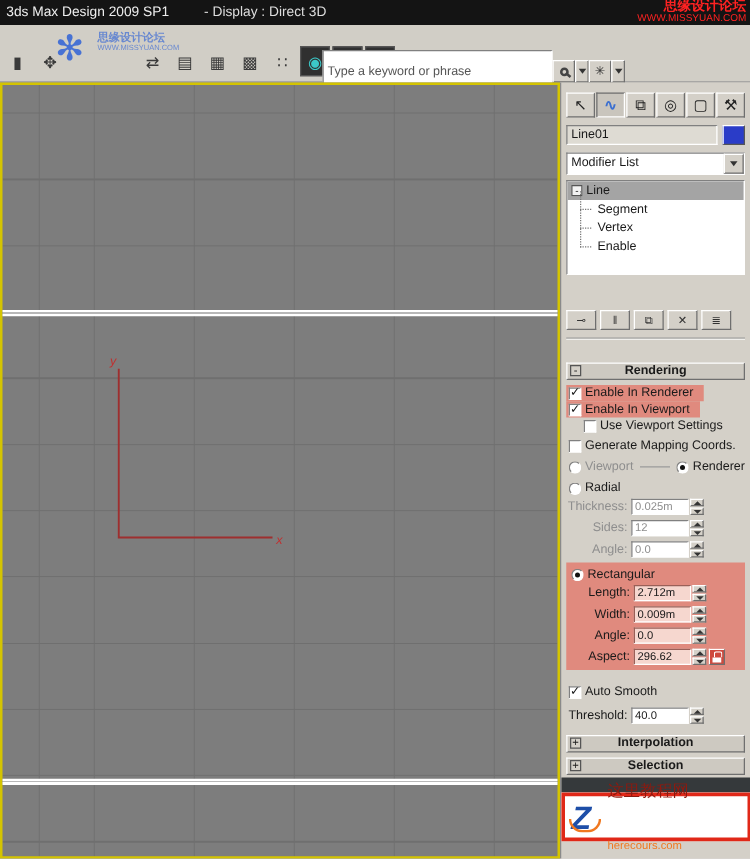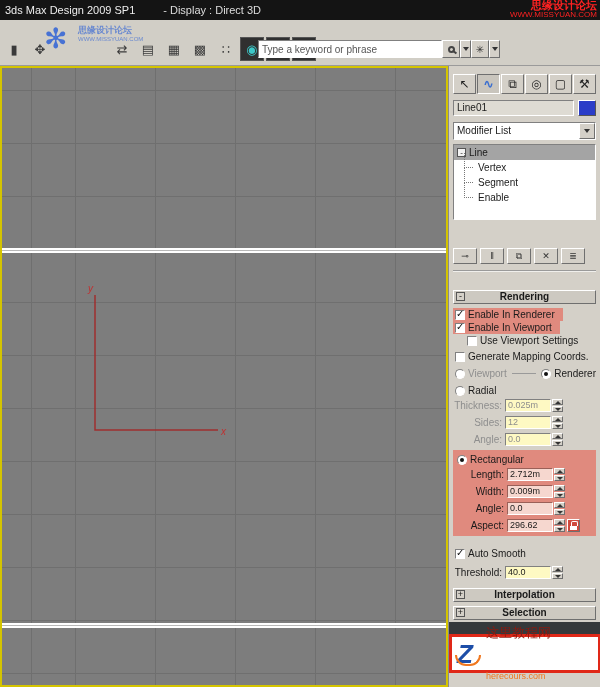--- a/index.html
+++ b/index.html
@@ -21,21 +21,21 @@
   .tbicon { width:24px; height:24px; display:flex; align-items:center; justify-content:center;
     font-size:13px; color:#3a3a3a; border:1px solid transparent; }
   .tb-dark { background:#303030; color:#3cc8c8; border:1px solid #555; }
   .tb-gap { width:54px; }
   .flower { position:absolute; left:44px; top:2px; font-size:28px; color:rgba(47,98,214,.85); }
   .wm-blue { position:absolute; left:78px; top:6px; line-height:1.1; color:rgba(47,98,214,.65); }
   .wm-blue .l1 { font-size:9px; font-weight:bold; }
   .wm-blue .l2 { font-size:6px; }
   .search-wrap { position:absolute; left:258px; top:20px; display:flex; align-items:center; }
   .search-input { width:184px; height:18px; background:#fff; border:1px solid;
-    border-color:#808080 #fff #fff #808080; font-size:10px; color:#555; padding:0 3px;
+    border-color:#808080 #fff #fff #808080; font-size:10px; color:#555; padding:16px 3px;
     font-family:"Liberation Sans", sans-serif; }
   .sbtn { height:18px; background:#d4d0c8; border:1px solid; border-color:#fff #6f6f6f #6f6f6f #fff;
     display:flex; align-items:center; justify-content:center; font-size:10px; color:#333; }
   .sbtn.wide { width:18px; } .sbtn.narrow { width:11px; }
   .mag { width:7px; height:7px; border:2px solid #444; border-radius:50%; position:relative; }
   .mag::after { content:""; position:absolute; right:-4px; bottom:-2px; width:5px; height:2px;
     background:#444; transform:rotate(40deg); }
   .dropkaret { width:0; height:0; border-left:3px solid transparent; border-right:3px solid transparent;
     border-top:4px solid #333; }
 
@@ -104,21 +104,21 @@
   .rb { width:10px; height:10px; border-radius:50%; background:#fff; border:1px solid;
     border-color:#808080 #fff #fff #808080; position:relative; flex:none; }
   .rb.sel::after { content:""; position:absolute; left:2px; top:2px; width:4px; height:4px;
     border-radius:50%; background:#111; }
   .vr-row { display:flex; align-items:center; height:13px; gap:3px; padding-left:2px; margin-top:4px; }
   .vr-line { flex:1; border-top:1px solid #9a9a9a; margin:0 2px; }
   .mt3 { margin-top:3px; }
 
   .frow { display:flex; align-items:center; height:15px; margin-top:2px; }
   .flab { width:52px; text-align:right; padding-right:3px; flex:none; }
-  .fbox { width:46px; height:13px; background:#fef9c3; border:1px solid; border-color:#808080 #fff #fff #808080;
+  .fbox { width:46px; height:13px; background:#ffffff; border:1px solid; border-color:#808080 #fff #fff #808080;
     font-size:9px; line-height:11px; padding-left:2px; overflow:hidden; flex:none; }
   .spin { width:11px; height:13px; margin-left:1px; display:flex; flex-direction:column; gap:1px; flex:none; }
   .spin i { flex:1; background:#d4d0c8; border:1px solid; border-color:#fff #6f6f6f #6f6f6f #fff; position:relative; }
   .spin i.up::after { content:""; position:absolute; left:2px; top:1px; border-left:3px solid transparent;
     border-right:3px solid transparent; border-bottom:3px solid #333; }
   .spin i.dn::after { content:""; position:absolute; left:2px; top:1px; border-left:3px solid transparent;
     border-right:3px solid transparent; border-top:3px solid #333; }
   .dis .fbox { color:#8e8e8e; }
 
   .red-sec { margin-top:3px; background:#e08a7e; padding:2px 2px 3px; }
@@ -224,24 +224,24 @@
           <span class="dropkaret"></span>
         </span>
     </div>
 
     <div class="stackbox sunken">
       <div class="stk-row sel">
         <span class="expander">-</span>
         <span>Line</span>
       </div>
       <div class="stk-row stk-child">
+        <span>Segment</span>
+      </div>
+      <div class="stk-row stk-child">
         <span>Vertex</span>
-      </div>
-      <div class="stk-row stk-child">
-        <span>Segment</span>
       </div>
       <div class="stk-row stk-child">
         <span>Enable</span>
       </div>
     </div>
 
     <div class="stk-btns">
       <span class="stk-btn raised">⊸</span>
       <span class="stk-btn raised">‖</span>
       <span class="stk-btn raised">⧉</span>

